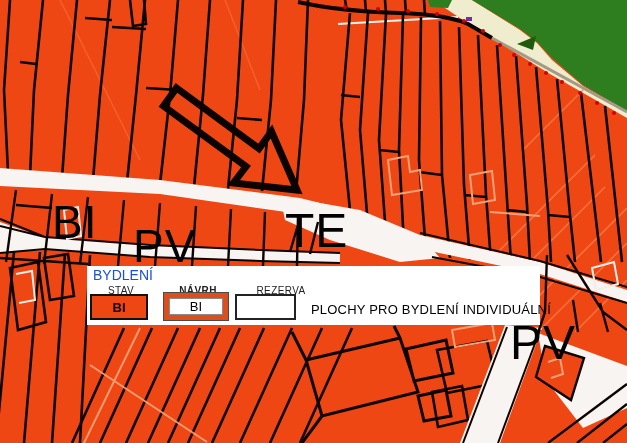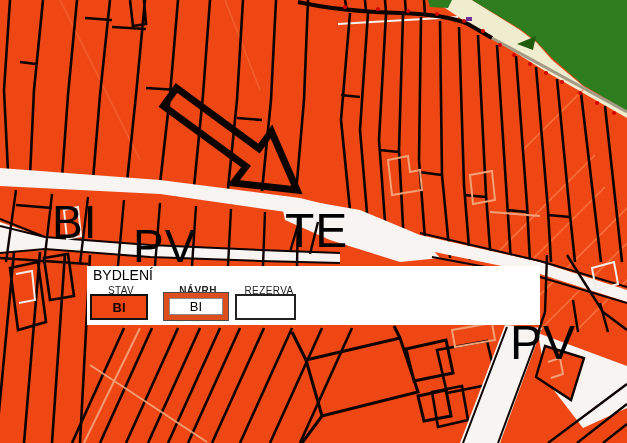--- a/index.html
+++ b/index.html
@@ -4,23 +4,23 @@
 <style>
   html,body{margin:0;padding:0;background:#fff;font-family:"Liberation Sans",sans-serif;}
   #stage{position:relative;width:627px;height:443px;overflow:hidden;background:#EE4714;}
   #map-svg{position:absolute;left:0;top:0;}
   svg text{font-family:"Liberation Sans",sans-serif;fill:#020202;}
   .map-label{font-size:46px;letter-spacing:1px;}
   .map-label-lg{font-size:48px;letter-spacing:1px;}
 
   
   .legend{position:absolute;left:87px;top:266px;width:453px;height:59px;background:#ffffff;}
-  .legend-title{position:absolute;left:6px;top:1px;font-size:14px;color:#000000;}
+  .legend-title{position:absolute;left:6px;top:1px;font-size:14px;color:#1d4ed8;}
   .col-label{position:absolute;top:19px;transform:translateX(-50%);font-size:10px;color:#222;letter-spacing:.4px;}
-  .col-stav{left:34px;} .col-navrh{left:111px;font-weight:bold;} .col-rezerva{left:182px;}
+  .col-stav{left:34px;} .col-navrh{left:111px;font-weight:bold;} .col-rezerva{left:194px;}
   .swatch{position:absolute;display:flex;align-items:center;justify-content:center;box-sizing:border-box;}
   .swatch-stav{left:3px;top:28px;width:58px;height:26px;background:#EE4714;border:2px solid #111;
     font-weight:bold;font-size:13px;color:#100;}
   .swatch-navrh{left:76px;top:26px;width:66px;height:29px;background:#ffffff;border:1px solid #4a4a4a;
     box-shadow:inset 0 0 0 5px #DC4E1C, inset 0 0 0 6px #8a8a8a;font-size:13px;color:#000;}
   .swatch-rezerva{left:148px;top:28px;width:61px;height:26px;background:#ffffff;border:2px solid #222;}
   .legend-desc{position:absolute;left:224px;top:36px;font-size:13px;color:#000;letter-spacing:.2px;white-space:nowrap;}
 </style>
 </head>
 <body>
@@ -143,14 +143,15 @@
     <div class="col-label col-stav">STAV</div>
     <div class="col-label col-navrh">NÁVRH</div>
     <div class="col-label col-rezerva">REZERVA</div>
     <div class="swatch swatch-stav">
       <span>BI</span>
     </div>
     <div class="swatch swatch-navrh">
       <span>BI</span>
     </div>
     <div class="swatch swatch-rezerva"></div>
+    <div class="legend-desc">PLOCHY PRO BYDLENÍ INDIVIDUÁLNÍ</div>
   </div>
 </div>
 
 </body></html>

